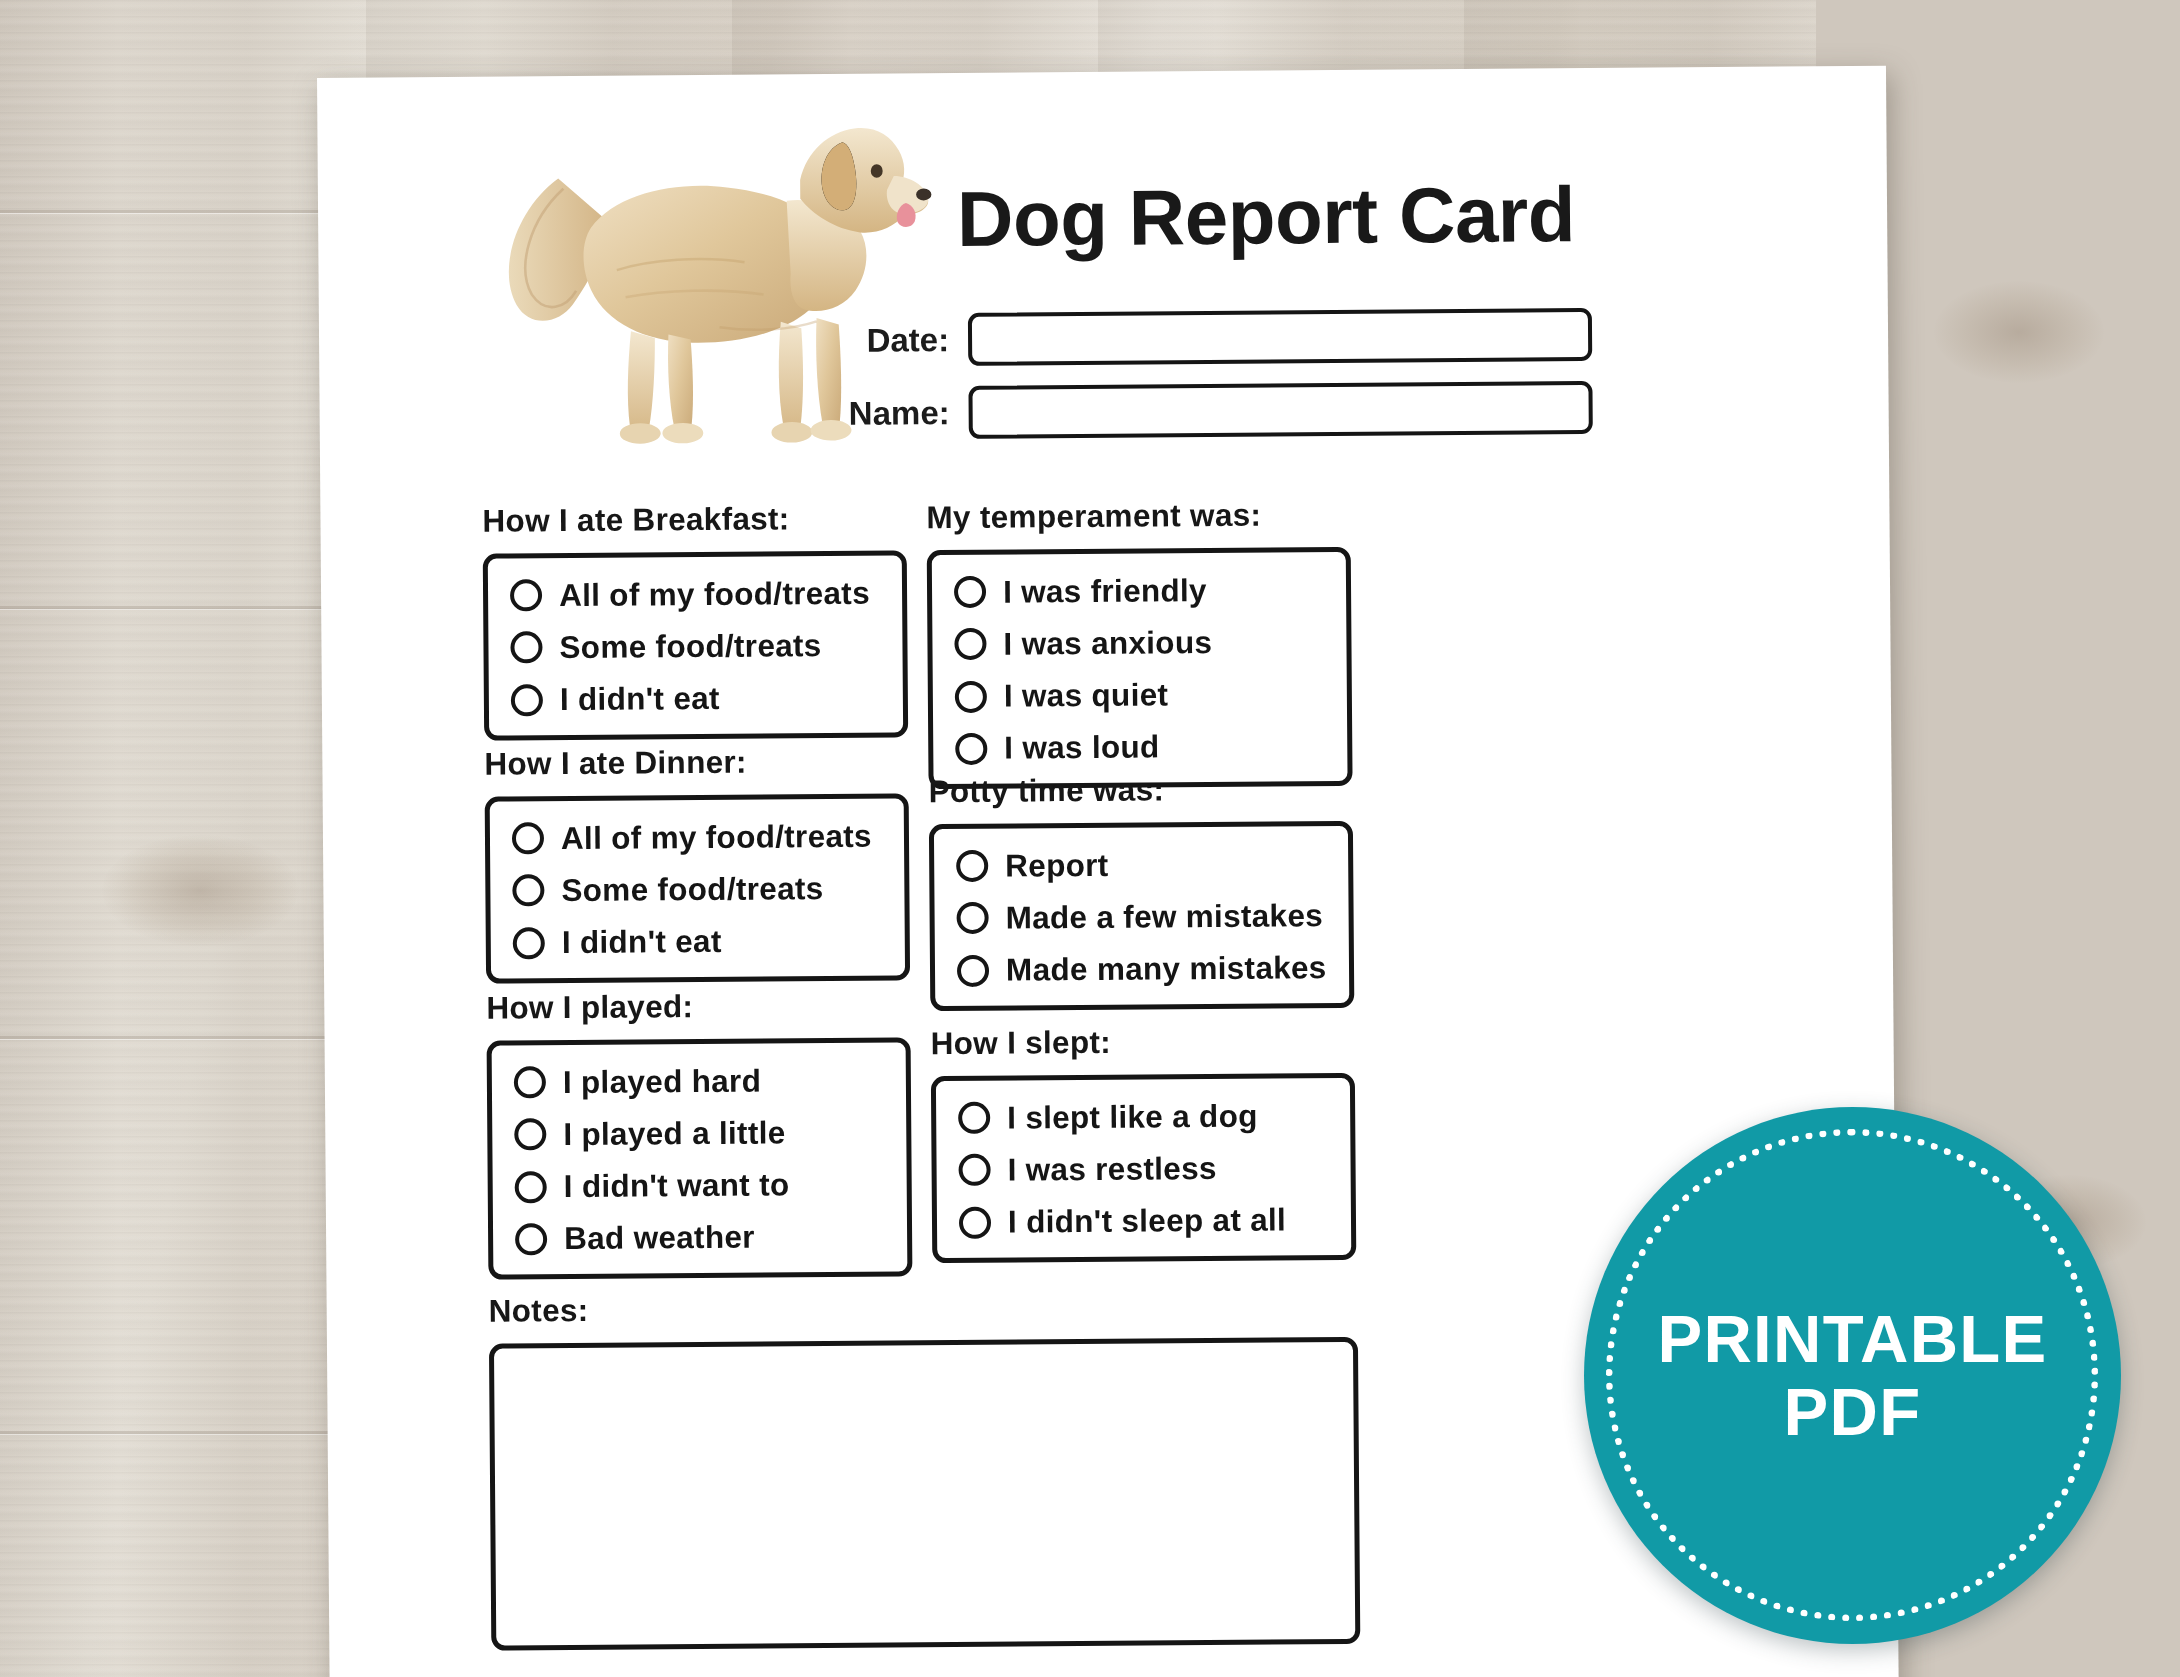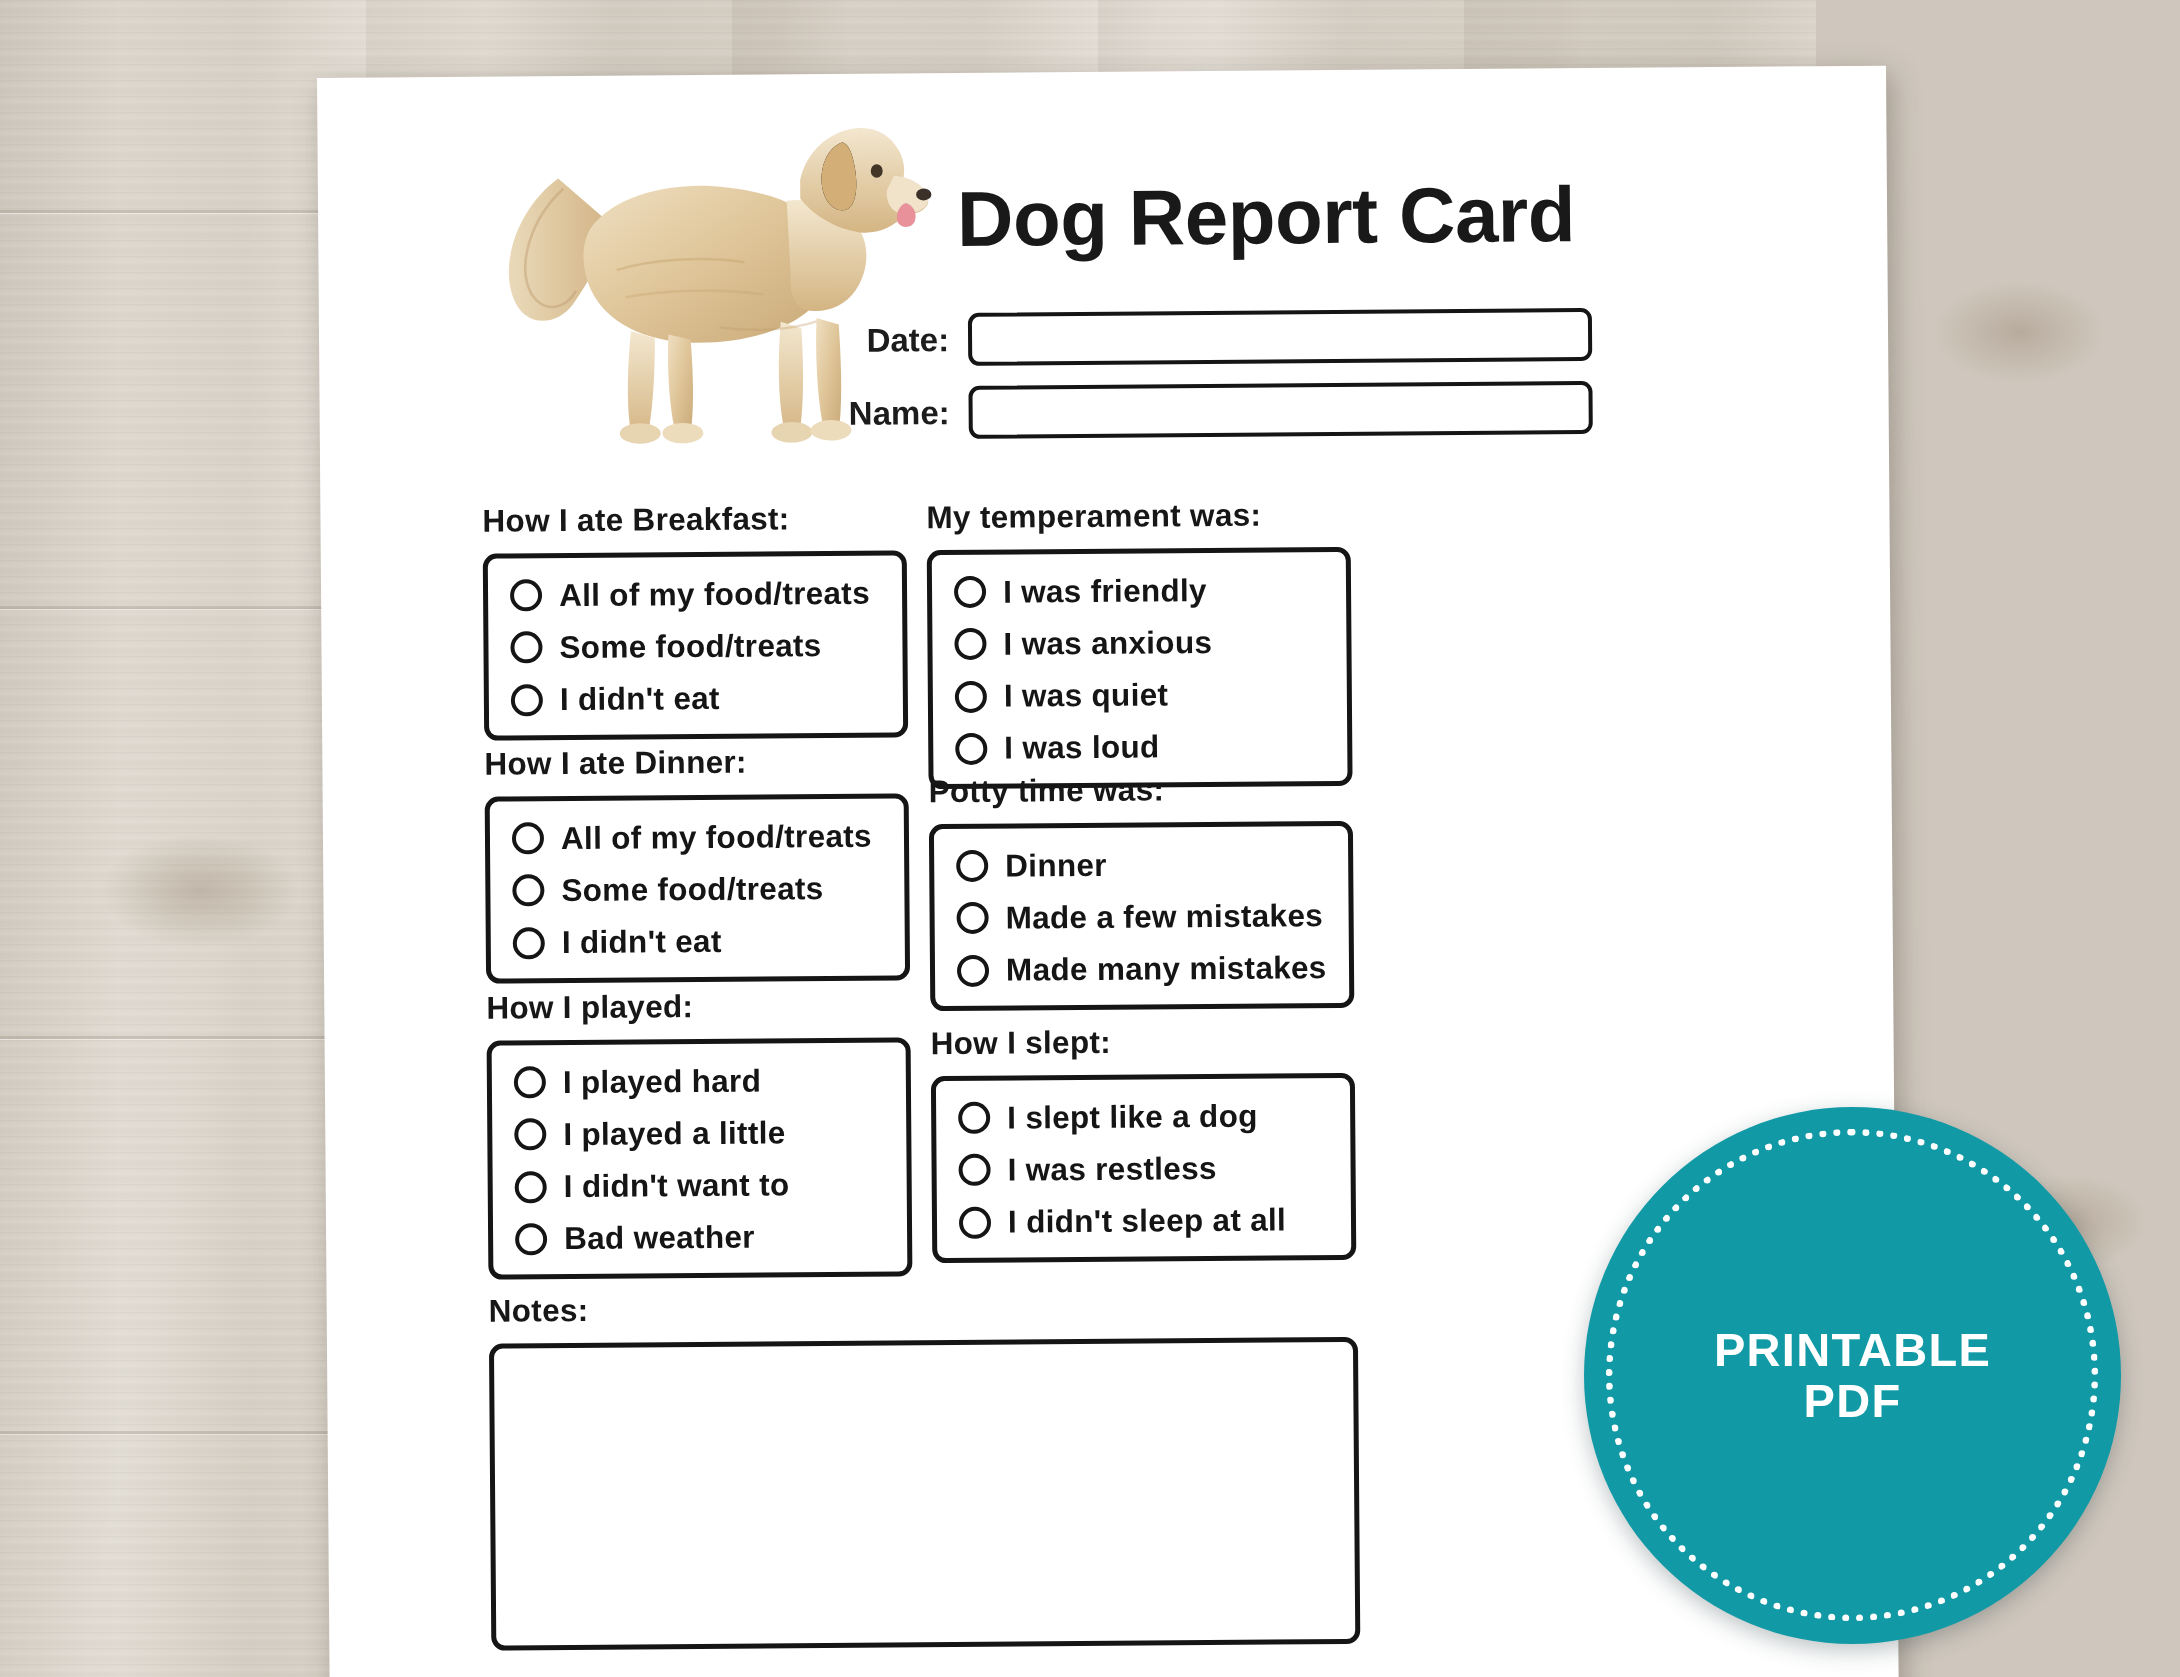--- a/index.html
+++ b/index.html
@@ -197,21 +197,21 @@
   }
   .badge-text {
     position: absolute;
     left: 0; top: 0;
     width: 537px; height: 537px;
     display: flex;
     flex-direction: column;
     align-items: center;
     justify-content: center;
     color: #ffffff;
-    font-size: 47px;
+    font-size: 67px;
     font-weight: bold;
     line-height: 1.08;
     letter-spacing: 1.3px;
     text-align: center;
   }
 </style>
 </head>
 <body>
 
 <div class="stage">
@@ -371,21 +371,21 @@
             <div class="option-label">I was loud</div>
           </div>
         </div>
       </div>
 
       <div class="section" id="sec-potty">
         <div class="section-title">Potty time was:</div>
         <div class="option-box">
           <div class="option">
             <div class="radio"></div>
-            <div class="option-label">Dinner</div>
+            <div class="option-label">Report</div>
           </div>
           <div class="option">
             <div class="radio"></div>
             <div class="option-label">Made a few mistakes</div>
           </div>
           <div class="option">
             <div class="radio"></div>
             <div class="option-label">Made many mistakes</div>
           </div>
         </div>

